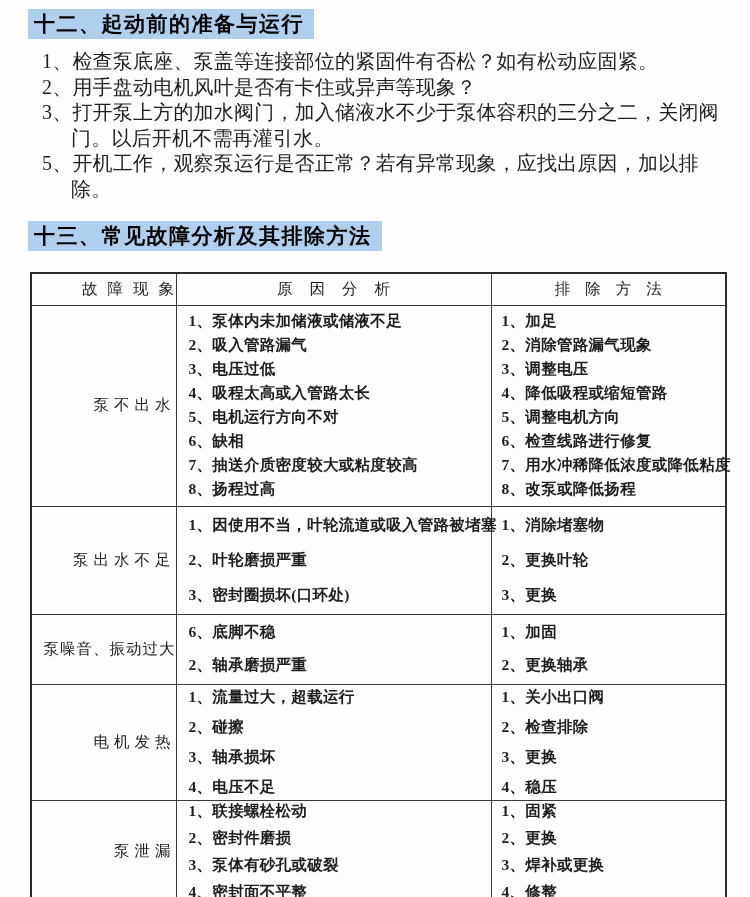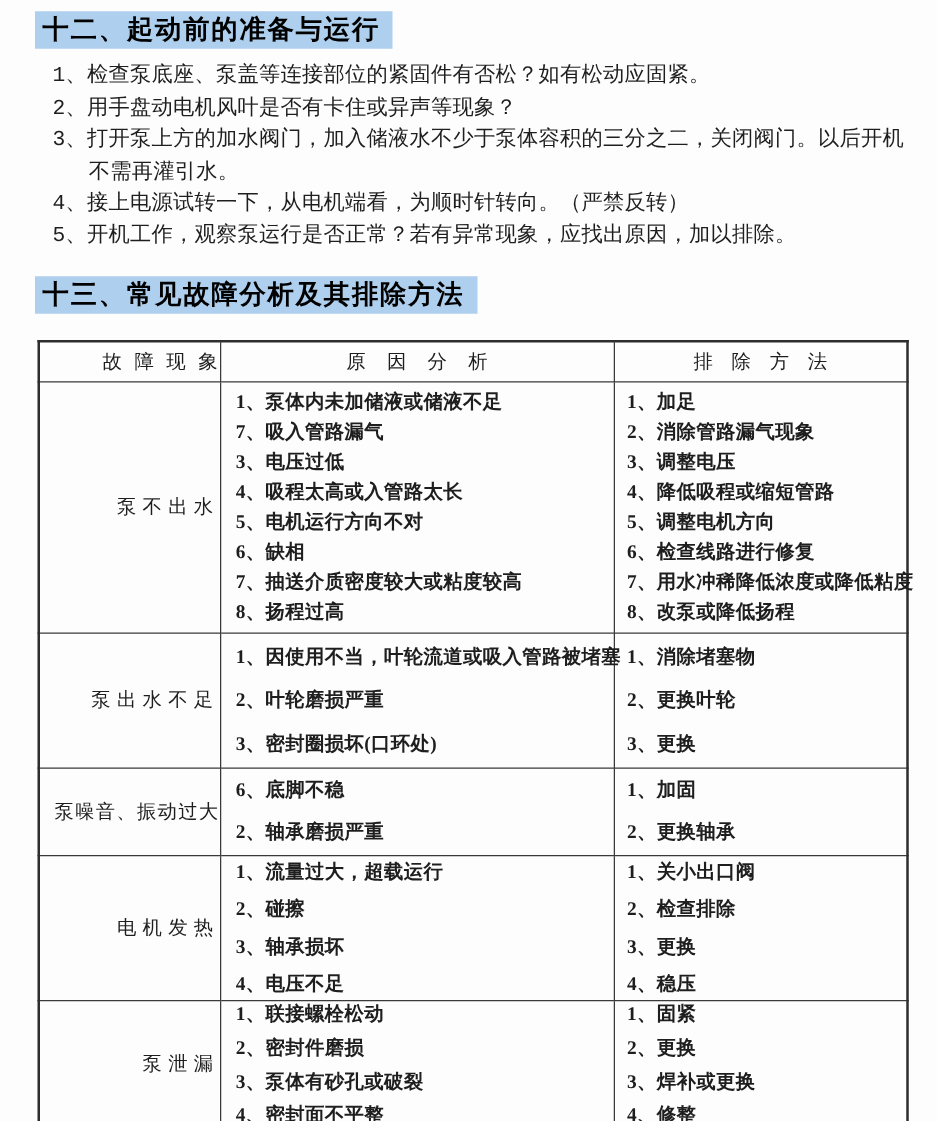--- a/index.html
+++ b/index.html
@@ -27,26 +27,25 @@
     padding: 1px 10px 2px 6px;
   }
   .hbar2 { margin-top: 19px; text-align: center; }
   
   .steps {
     list-style: none;
     margin: 10px 0 0 14px;
     width: 682px;
   }
   .steps li {
-    font-size: 17px;
+    font-size: 20px;
     line-height: 25.5px;
     padding-left: 29px;
     text-indent: -29px;
     letter-spacing: 0.2px;
-    font-family: Liberation Mono, monospace;
   }
   
   .fault-table {
     margin-top: 21px;
     margin-left: 2px;
     width: 695px;
     border-collapse: collapse;
     border: 2px solid #2d2d2d;
     border-bottom-width: 3px;
     table-layout: fixed;
@@ -99,21 +98,20 @@
 <div class="page">
 
   <div>
     <h2 class="hbar">十二、起动前的准备与运行</h2>
   </div>
 
   <ul class="steps">
     <li>1、检查泵底座、泵盖等连接部位的紧固件有否松？如有松动应固紧。</li>
     <li>2、用手盘动电机风叶是否有卡住或异声等现象？</li>
     <li>3、打开泵上方的加水阀门，加入储液水不少于泵体容积的三分之二，关闭阀门。以后开机不需再灌引水。</li>
-    <li>4、接上电源试转一下，从电机端看，为顺时针转向。（严禁反转）</li>
     <li>5、开机工作，观察泵运行是否正常？若有异常现象，应找出原因，加以排除。</li>
   </ul>
 
   <div>
     <h2 class="hbar hbar2">十三、常见故障分析及其排除方法</h2>
   </div>
 
   <table class="fault-table">
     <colgroup>
       <col class="col-fault">
@@ -126,21 +124,21 @@
         <th class="c-cause">原因分析</th>
         <th class="c-remedy">排除方法</th>
       </tr>
     </thead>
     <tbody>
       <tr class="r0">
         <td class="fault">泵不出水</td>
         <td class="cause">
           <div class="lines">
               <div>1、泵体内未加储液或储液不足</div>
-              <div>7、吸入管路漏气</div>
+              <div>2、吸入管路漏气</div>
               <div>3、电压过低</div>
               <div>4、吸程太高或入管路太长</div>
               <div>5、电机运行方向不对</div>
               <div>6、缺相</div>
               <div>7、抽送介质密度较大或粘度较高</div>
               <div>8、扬程过高</div>
             </div>
         </td>
         <td class="remedy">
           <div class="lines">

